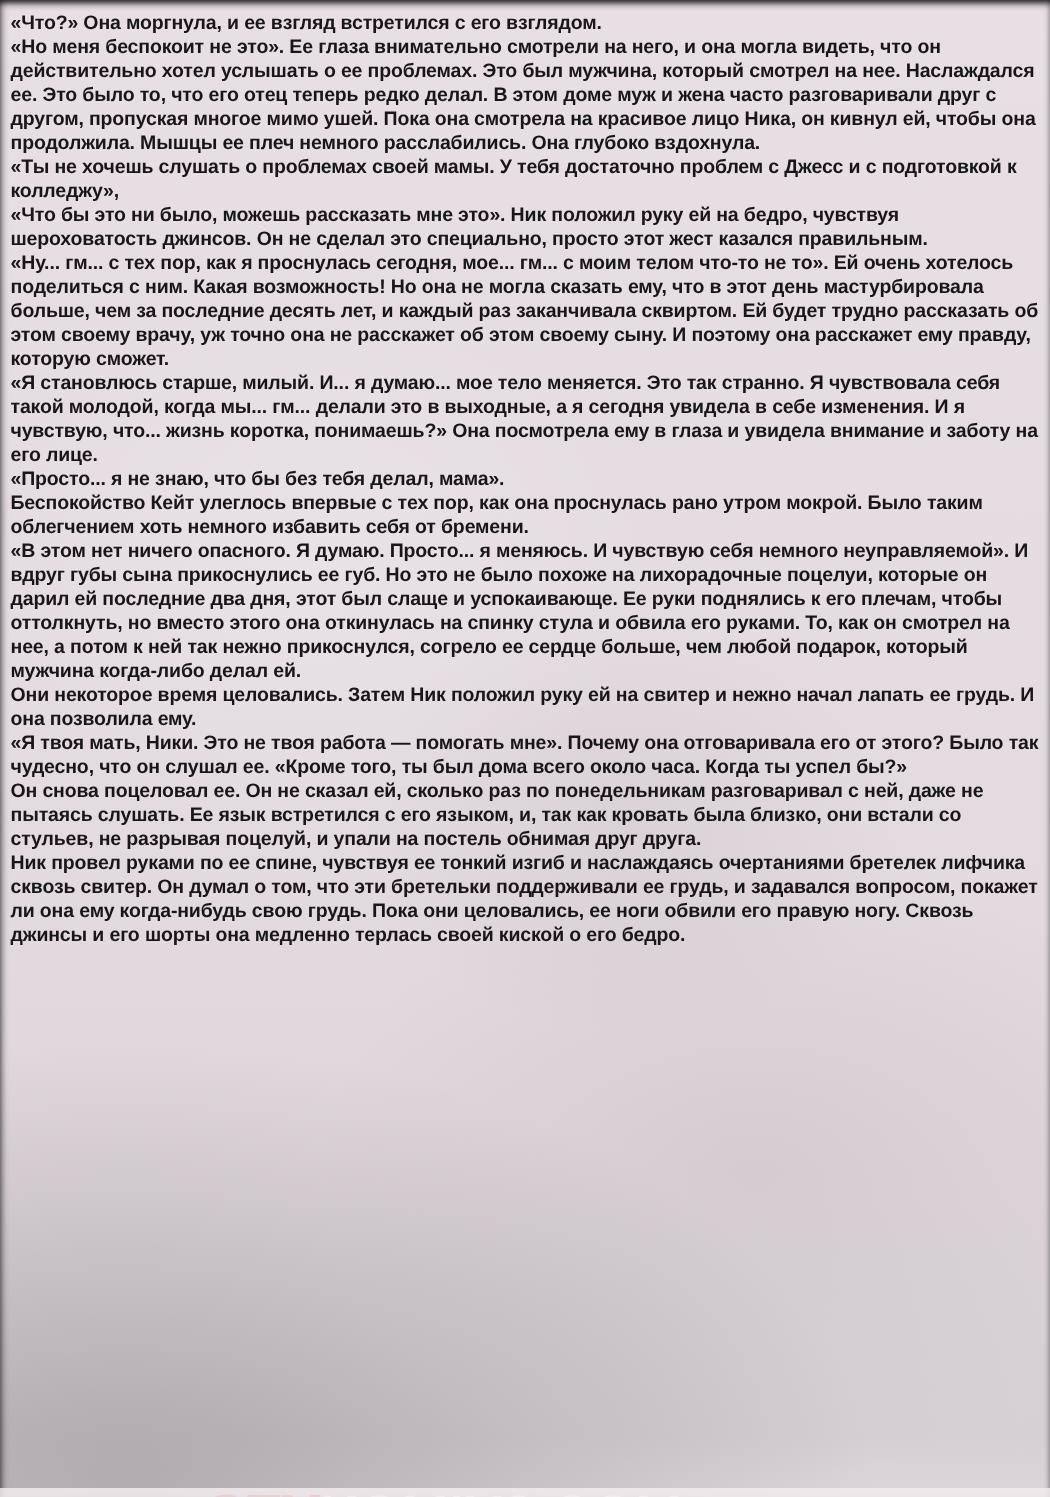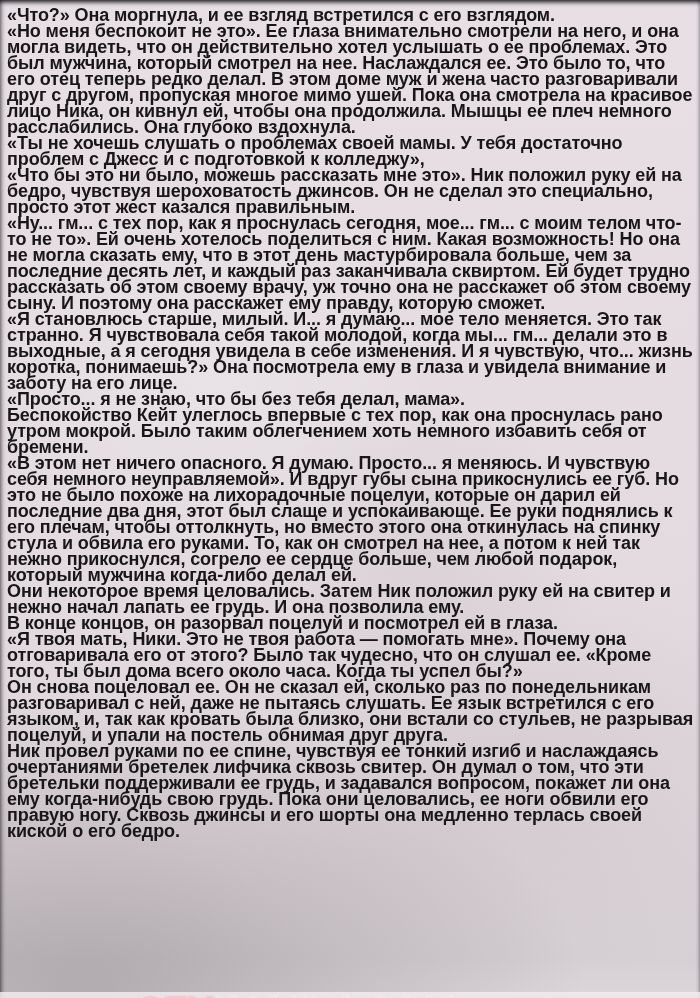--- a/index.html
+++ b/index.html
@@ -17,21 +17,21 @@
     box-shadow:
       inset 0 4px 5px -2px rgba(12,10,16,0.9),
       inset 3px 0 5px -2px rgba(12,10,16,0.55),
       inset -2px 2px 4px -2px rgba(12,10,16,0.30);
     font-family:"Liberation Sans", sans-serif;
   }
   .text-block{
     position:absolute;
     top:7px;left:7px;width:688px;
     color:#181618;
-    font-size:18px;
+    font-size:13px;
     line-height:16px;
     font-weight:bold;
     letter-spacing:-0.1px;
     text-align:left;
   }
   .text-block p{margin:0;padding:0;}
   .watermark{
     position:absolute;
     left:138px;top:944px;
     font-size:37px;
@@ -67,21 +67,20 @@
     <p>«Что?» Она моргнула, и ее взгляд встретился с его взглядом.</p>
     <p>«Но меня беспокоит не это». Ее глаза внимательно смотрели на него, и она могла видеть, что он действительно хотел услышать о ее проблемах. Это был мужчина, который смотрел на нее. Наслаждался ее. Это было то, что его отец теперь редко делал. В этом доме муж и жена часто разговаривали друг с другом, пропуская многое мимо ушей. Пока она смотрела на красивое лицо Ника, он кивнул ей, чтобы она продолжила. Мышцы ее плеч немного расслабились. Она глубоко вздохнула.</p>
     <p>«Ты не хочешь слушать о проблемах своей мамы. У тебя достаточно проблем с Джесс и с подготовкой к колледжу»,</p>
     <p>«Что бы это ни было, можешь рассказать мне это». Ник положил руку ей на бедро, чувствуя шероховатость джинсов. Он не сделал это специально, просто этот жест казался правильным.</p>
     <p>«Ну... гм... с тех пор, как я проснулась сегодня, мое... гм... с моим телом что-то не то». Ей очень хотелось поделиться с ним. Какая возможность! Но она не могла сказать ему, что в этот день мастурбировала больше, чем за последние десять лет, и каждый раз заканчивала сквиртом. Ей будет трудно рассказать об этом своему врачу, уж точно она не расскажет об этом своему сыну. И поэтому она расскажет ему правду, которую сможет.</p>
     <p>«Я становлюсь старше, милый. И... я думаю... мое тело меняется. Это так странно. Я чувствовала себя такой молодой, когда мы... гм... делали это в выходные, а я сегодня увидела в себе изменения. И я чувствую, что... жизнь коротка, понимаешь?» Она посмотрела ему в глаза и увидела внимание и заботу на его лице.</p>
     <p>«Просто... я не знаю, что бы без тебя делал, мама».</p>
     <p>Беспокойство Кейт улеглось впервые с тех пор, как она проснулась рано утром мокрой. Было таким облегчением хоть немного избавить себя от бремени.</p>
     <p>«В этом нет ничего опасного. Я думаю. Просто... я меняюсь. И чувствую себя немного неуправляемой». И вдруг губы сына прикоснулись ее губ. Но это не было похоже на лихорадочные поцелуи, которые он дарил ей последние два дня, этот был слаще и успокаивающе. Ее руки поднялись к его плечам, чтобы оттолкнуть, но вместо этого она откинулась на спинку стула и обвила его руками. То, как он смотрел на нее, а потом к ней так нежно прикоснулся, согрело ее сердце больше, чем любой подарок, который мужчина когда-либо делал ей.</p>
     <p>Они некоторое время целовались. Затем Ник положил руку ей на свитер и нежно начал лапать ее грудь. И она позволила ему.</p>
-    <p>В конце концов, он разорвал поцелуй и посмотрел ей в глаза.</p>
     <p>«Я твоя мать, Ники. Это не твоя работа — помогать мне». Почему она отговаривала его от этого? Было так чудесно, что он слушал ее. «Кроме того, ты был дома всего около часа. Когда ты успел бы?»</p>
     <p>Он снова поцеловал ее. Он не сказал ей, сколько раз по понедельникам разговаривал с ней, даже не пытаясь слушать. Ее язык встретился с его языком, и, так как кровать была близко, они встали со стульев, не разрывая поцелуй, и упали на постель обнимая друг друга.</p>
     <p>Ник провел руками по ее спине, чувствуя ее тонкий изгиб и наслаждаясь очертаниями бретелек лифчика сквозь свитер. Он думал о том, что эти бретельки поддерживали ее грудь, и задавался вопросом, покажет ли она ему когда-нибудь свою грудь. Пока они целовались, ее ноги обвили его правую ногу. Сквозь джинсы и его шорты она медленно терлась своей киской о его бедро.</p>
   </div>
 
   <div class="watermark"><span class="wm-sex">SEX</span><span class="wm-komix">KOMIX2.COM</span></div>
 
   <div class="bottom-strip"></div>
 
 </div>

